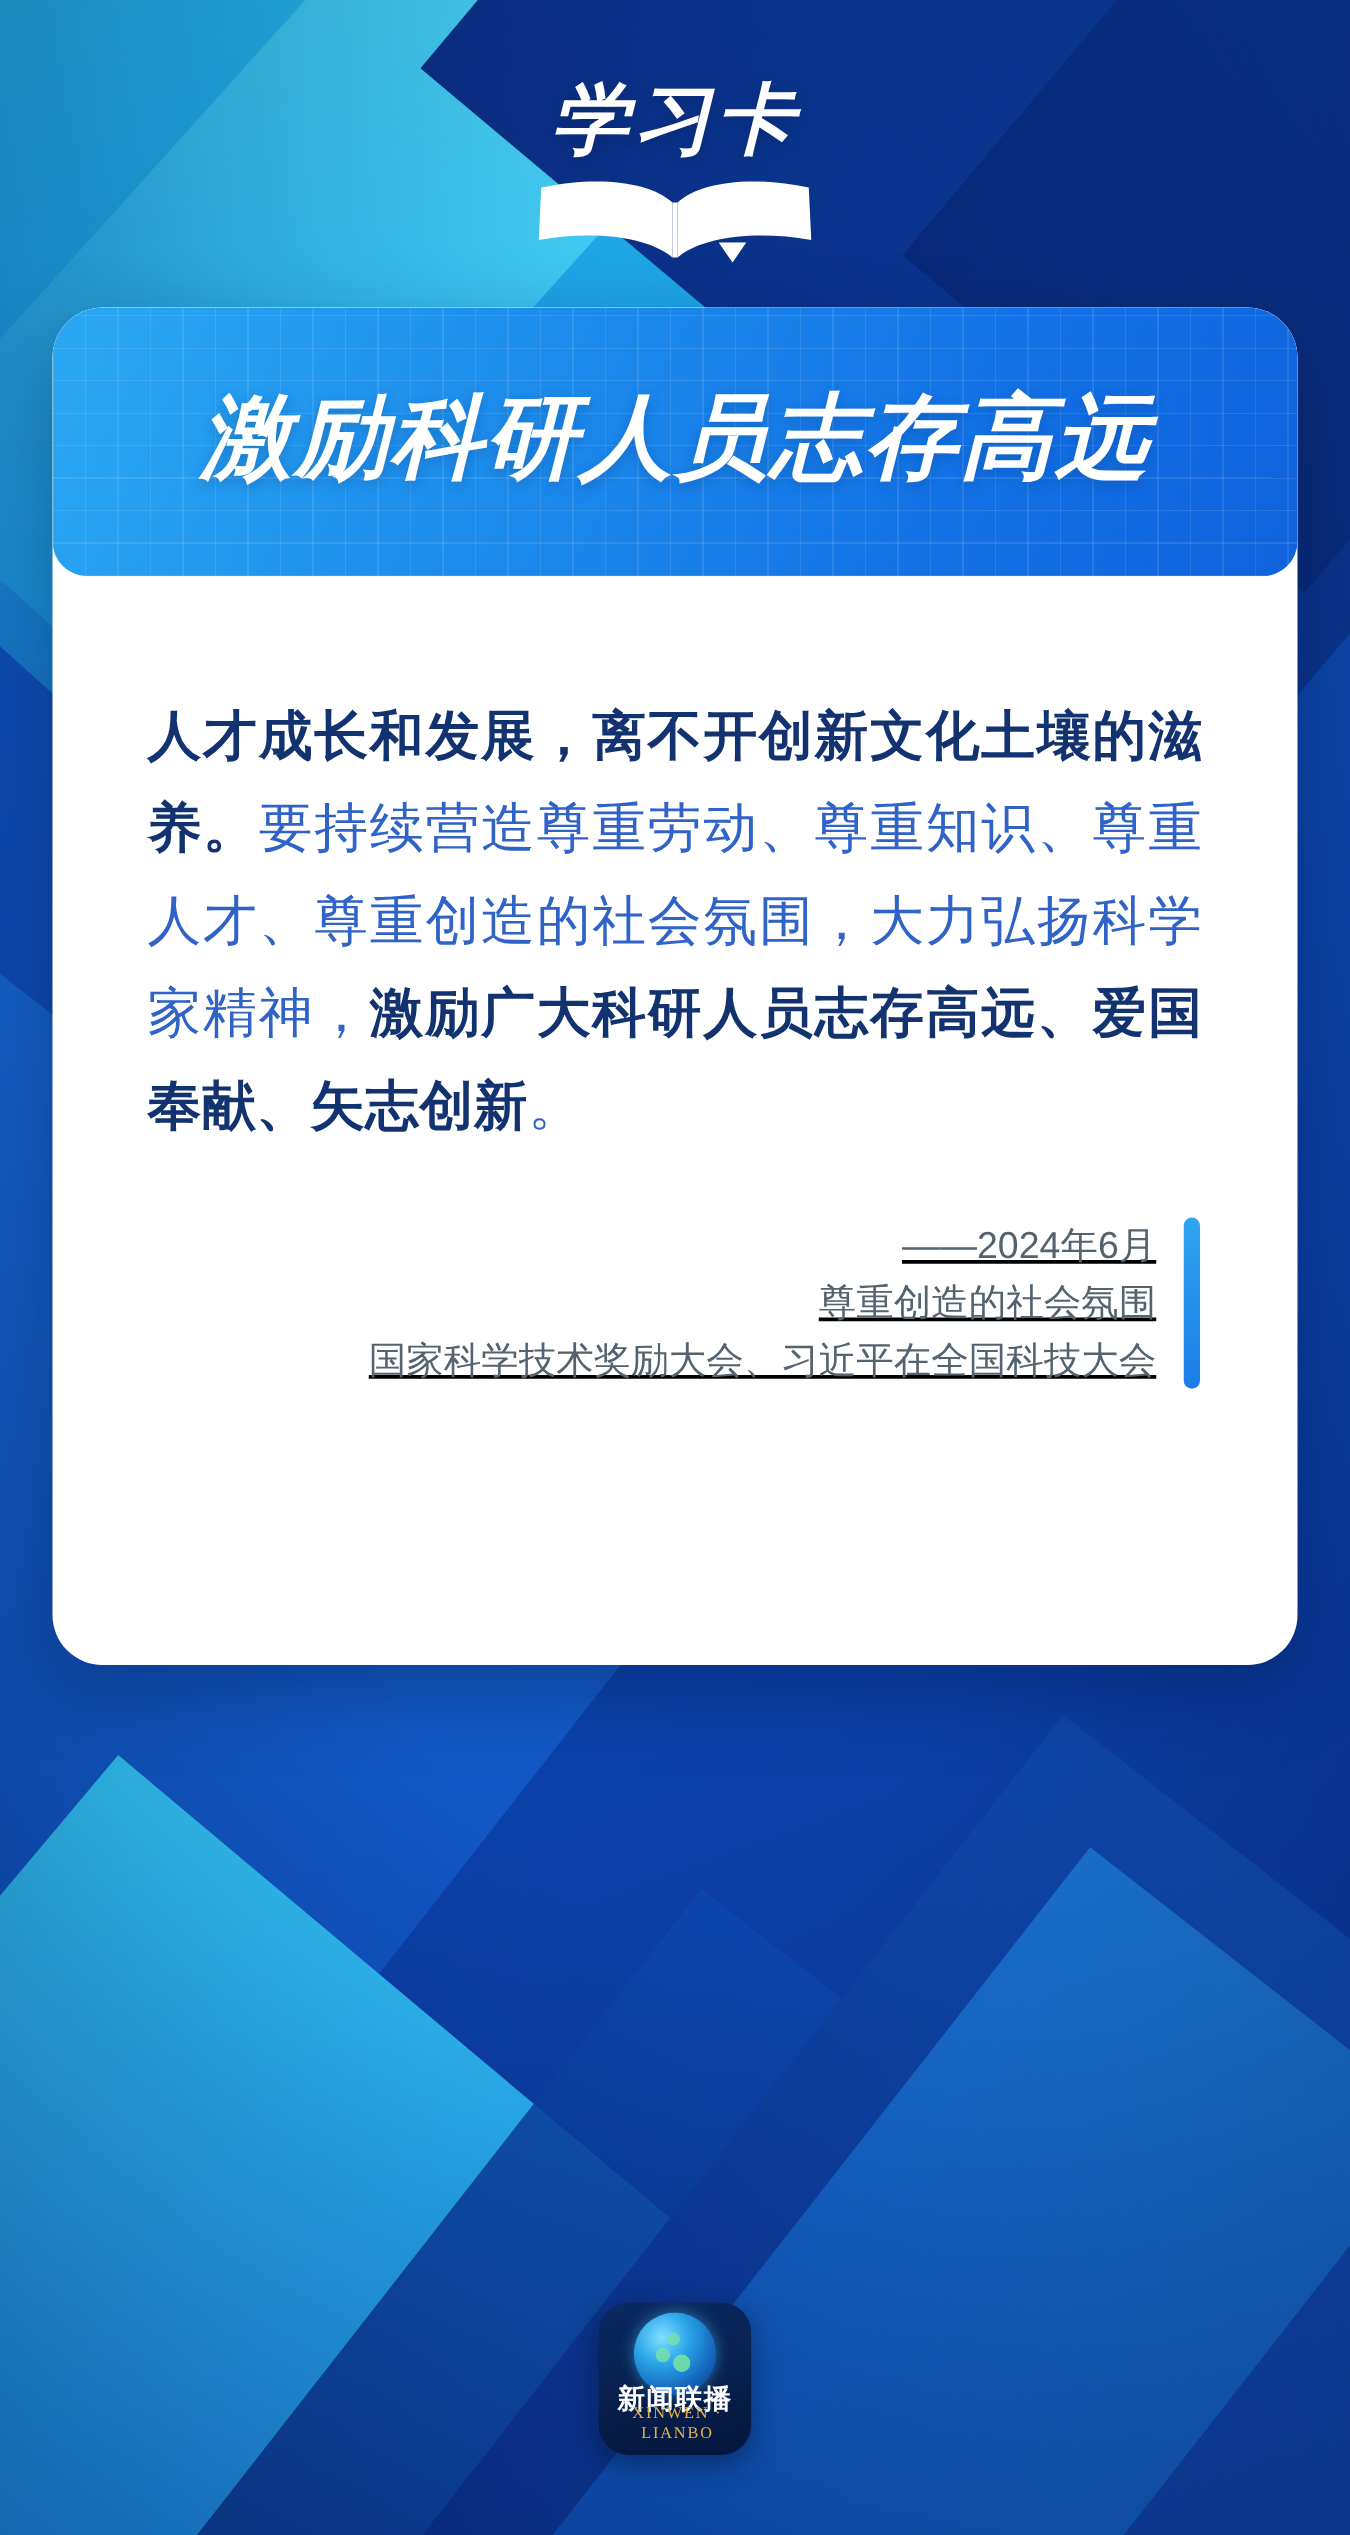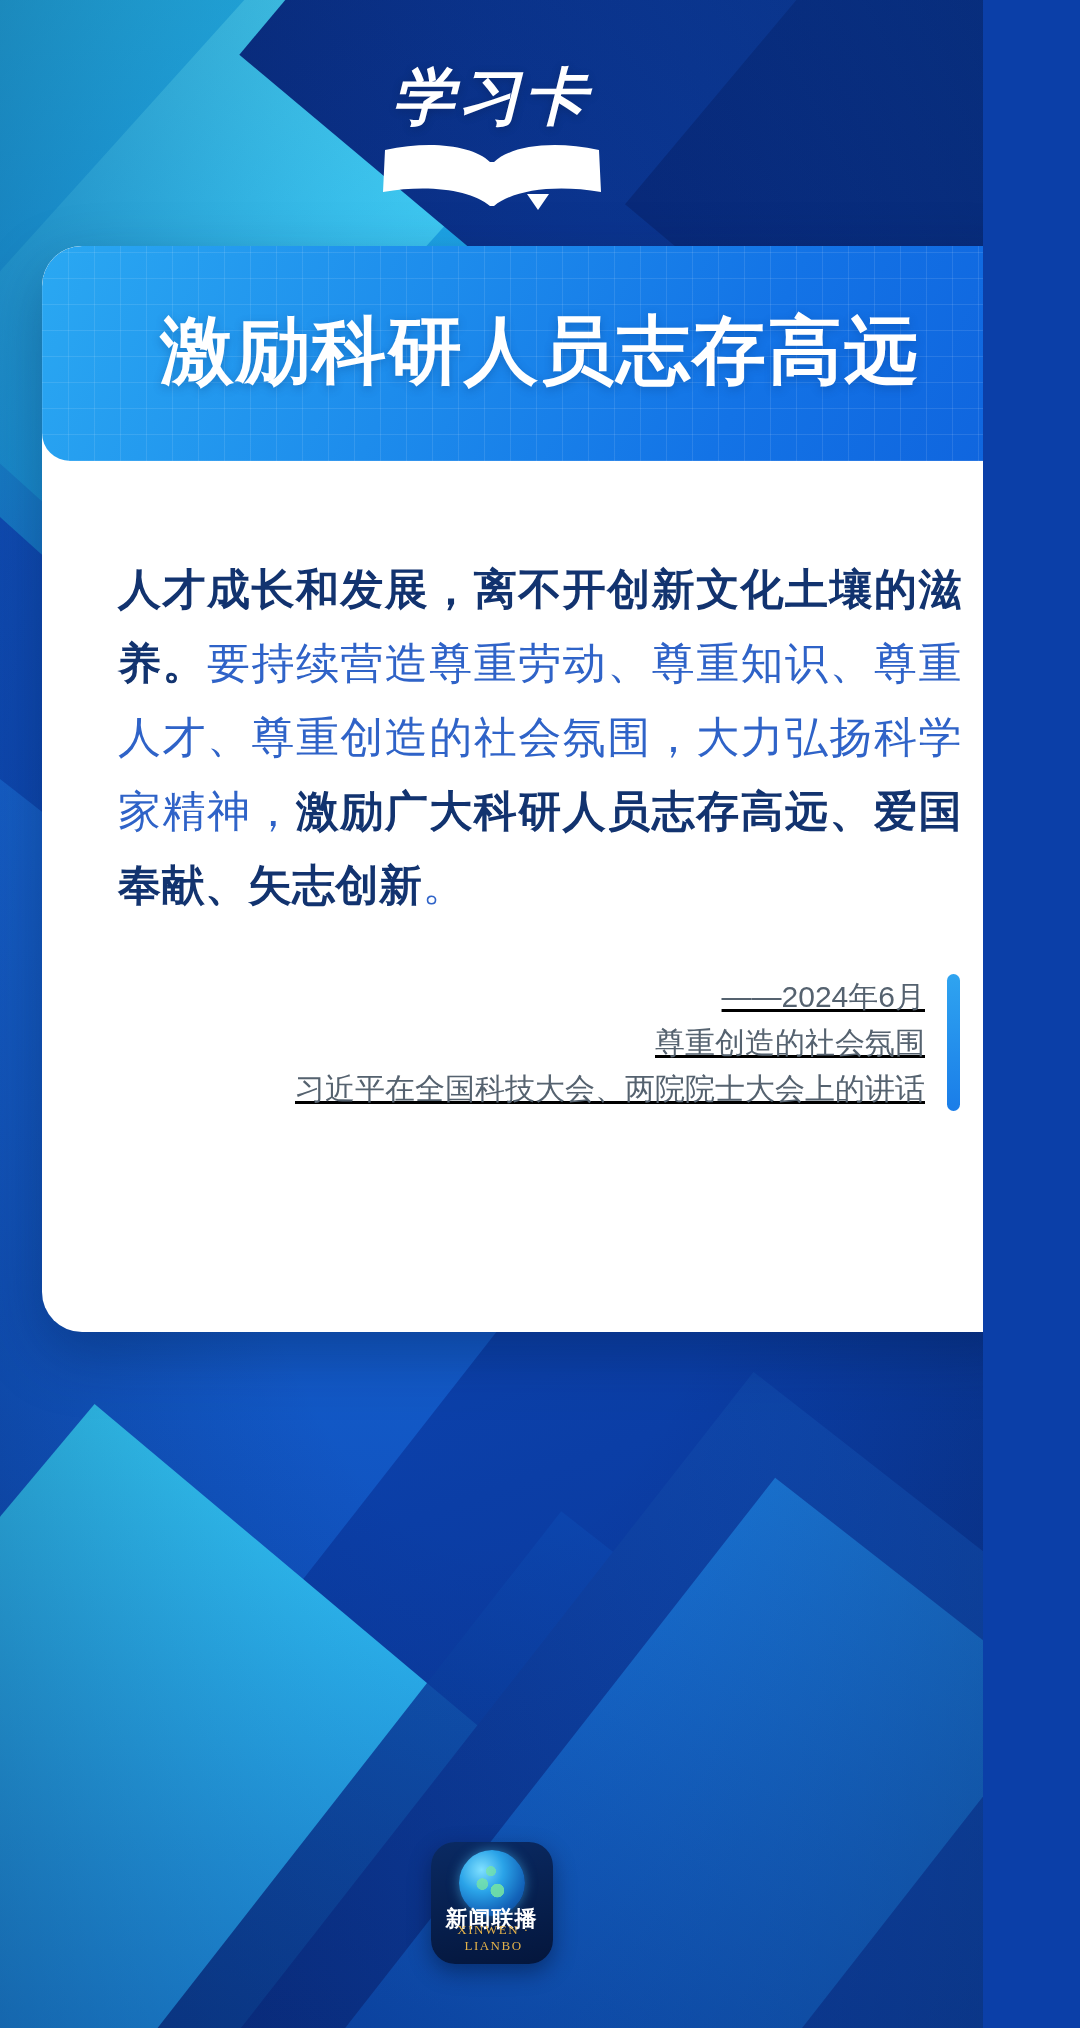--- a/index.html
+++ b/index.html
@@ -6,21 +6,21 @@
     margin: 0;
     padding: 0;
     background: #0b3fa8;
   }
   body {
     font-family: "Liberation Sans", sans-serif;
   }
 
   #poster {
     position: relative;
-    width: 983px;
+    width: 1080px;
     height: 2028px;
     overflow: hidden;
     background: linear-gradient(160deg, #1763d8 0%, #0f4fc0 35%, #0b3ea6 70%, #0a3490 100%);
   }
 
   
   .bg-shape { position: absolute; pointer-events: none; }
 
   .bg-cyan-top-left {
     top: -160px; left: -230px;
@@ -141,20 +141,21 @@
     height: 30px;
     background: #ffffff;
     border-radius: 30px 30px 0 0;
     display: none;
   }
   .headline-line {
     color: #ffffff;
     text-align: center;
     font-family: "Liberation Serif", serif;
     font-weight: bold;
+    font-style: italic;
     font-size: 74px;
     line-height: 1.28;
     letter-spacing: 2px;
     text-shadow: 0 3px 10px rgba(8, 52, 120, .30);
     white-space: nowrap;
   }
 
   #body-area {
     padding: 92px 76px 0;
     box-sizing: border-box;
@@ -284,21 +285,21 @@
 
     <div id="body-area">
       <div id="quote">
         <span class="em">人才成长和发展，离不开创新文化土壤的滋养。</span><span>要持续营造尊重劳动、尊重知识、尊重人才、尊重创造的社会氛围，大力弘扬科学家精神，</span><span class="em">激励广大科研人员志存高远、爱国奉献、矢志创新</span><span>。</span>
       </div>
 
       <div id="attribution">
         <div id="attribution-lines">
           <div>——2024年6月</div>
           <div>尊重创造的社会氛围</div>
-          <div>习近平在全国科技大会、两院院士大会上的讲话</div>
+          <div>国家科学技术奖励大会、习近平在全国科技大会</div>
         </div>
         <div id="attribution-bar"></div>
       </div>
     </div>
   </div>
 
   <div id="footer">
     <div id="badge">
       <div id="badge-globe"></div>
       <div id="badge-cn">新闻联播</div>

